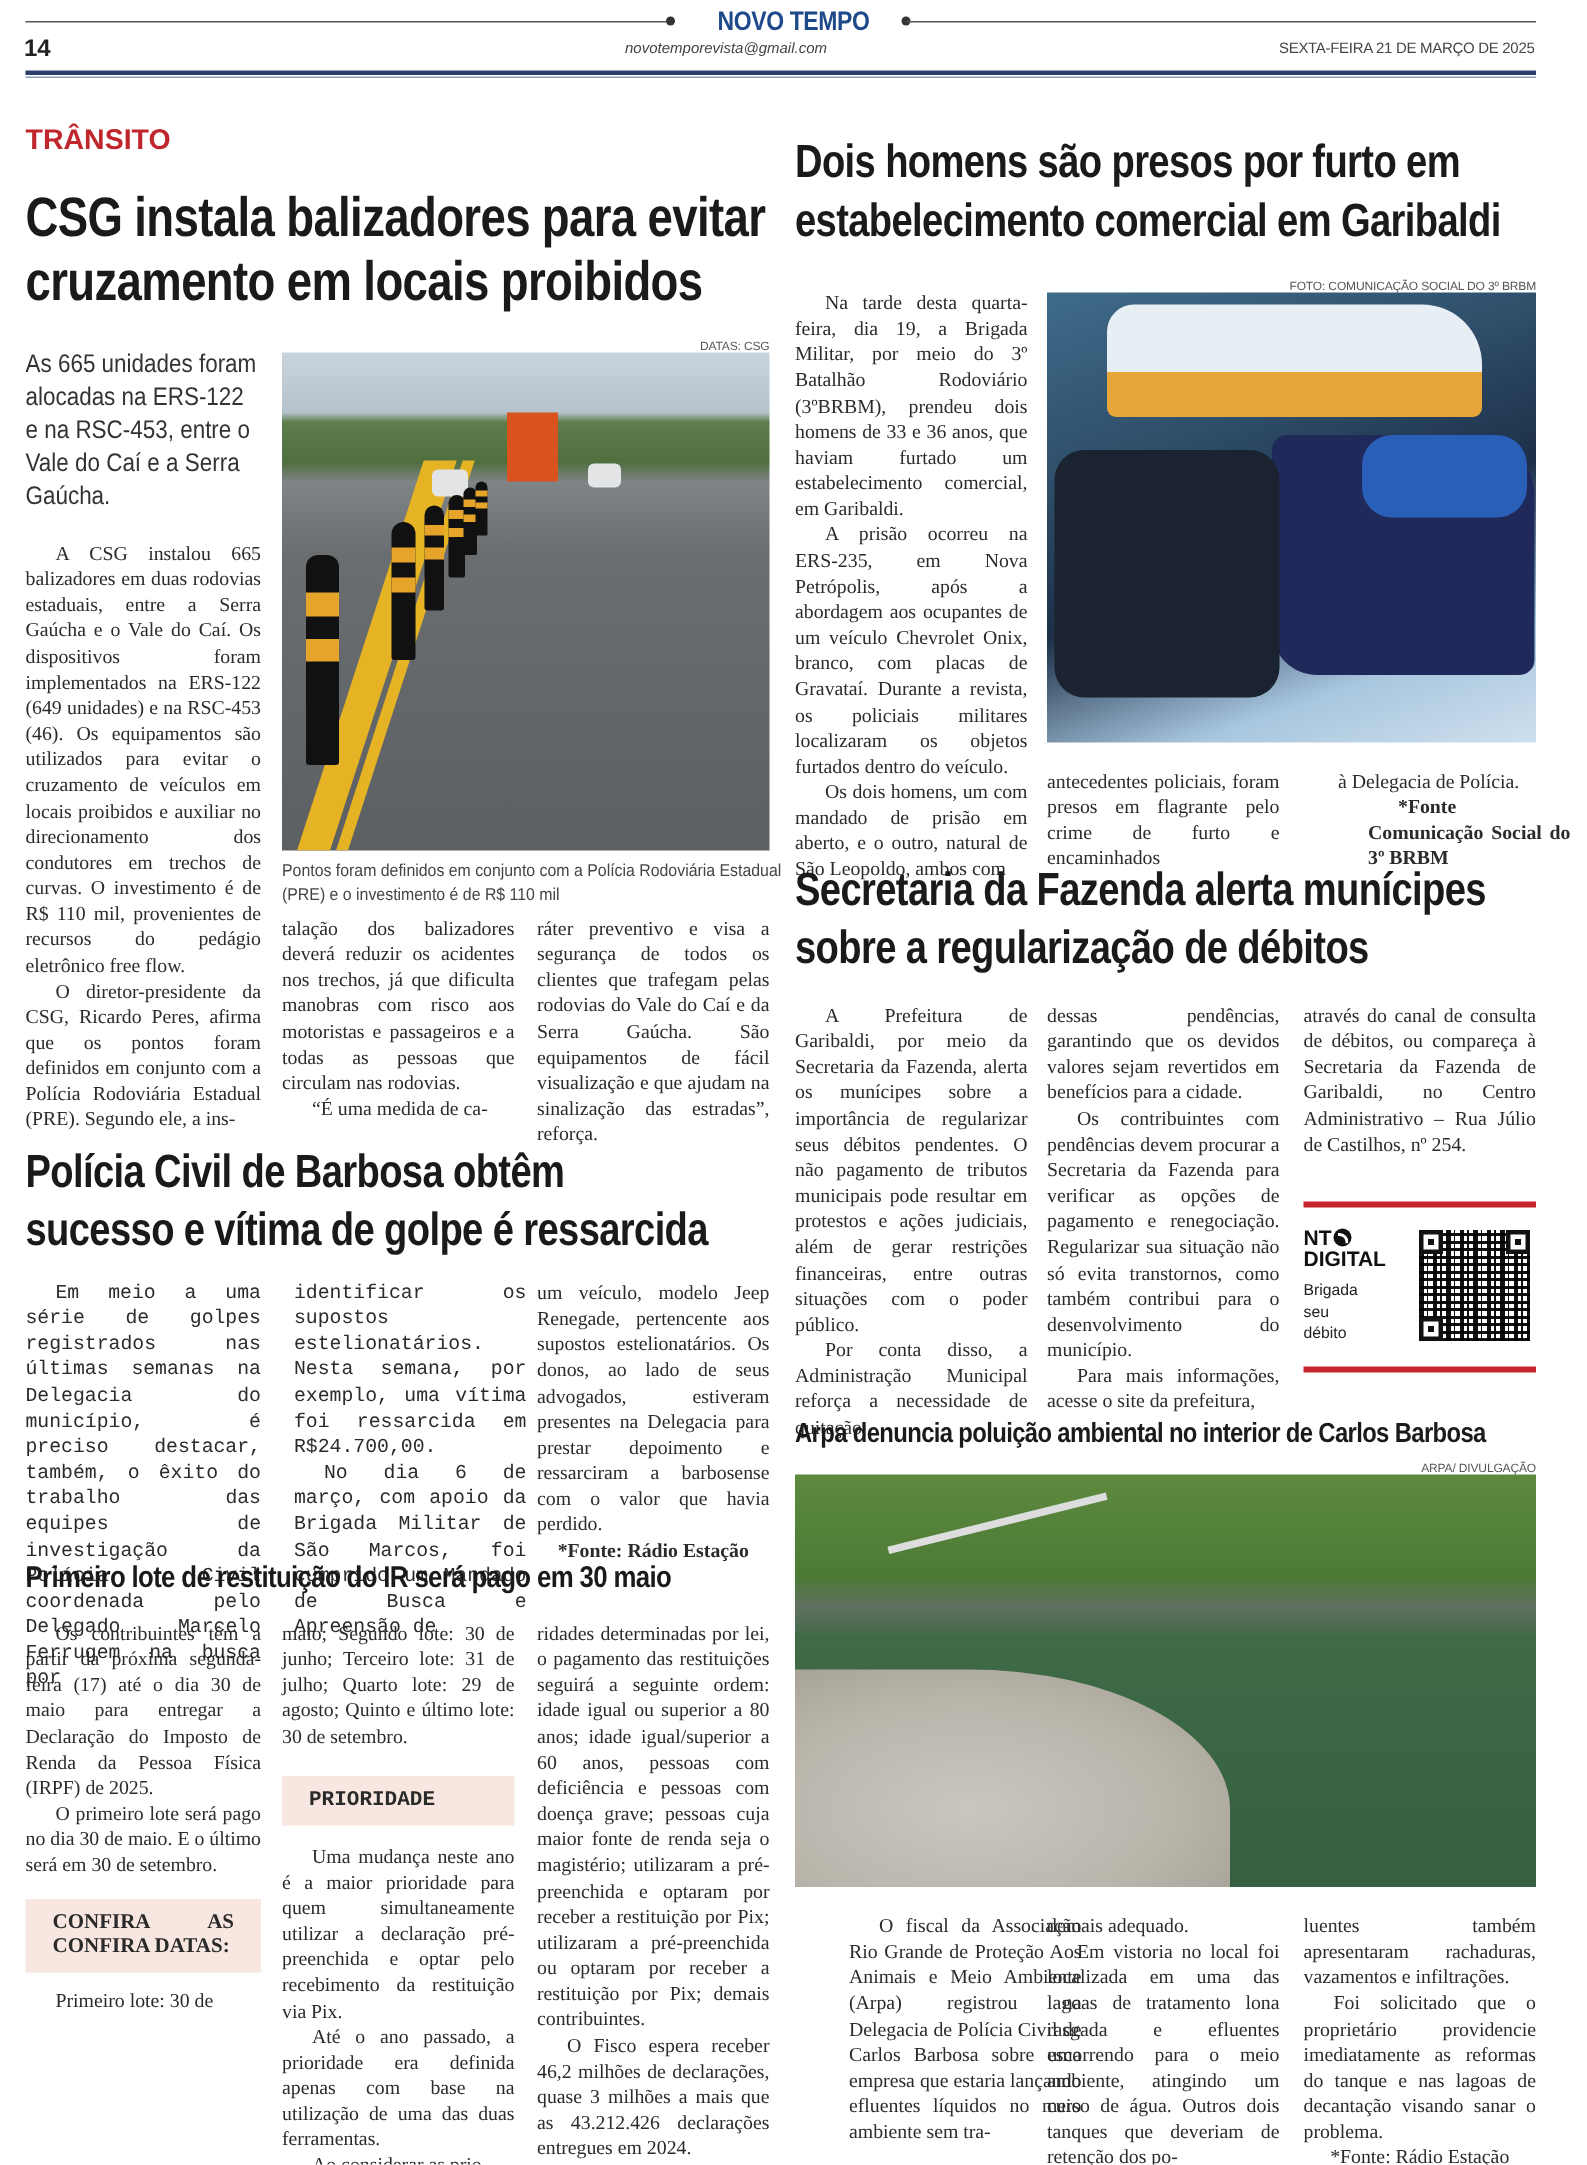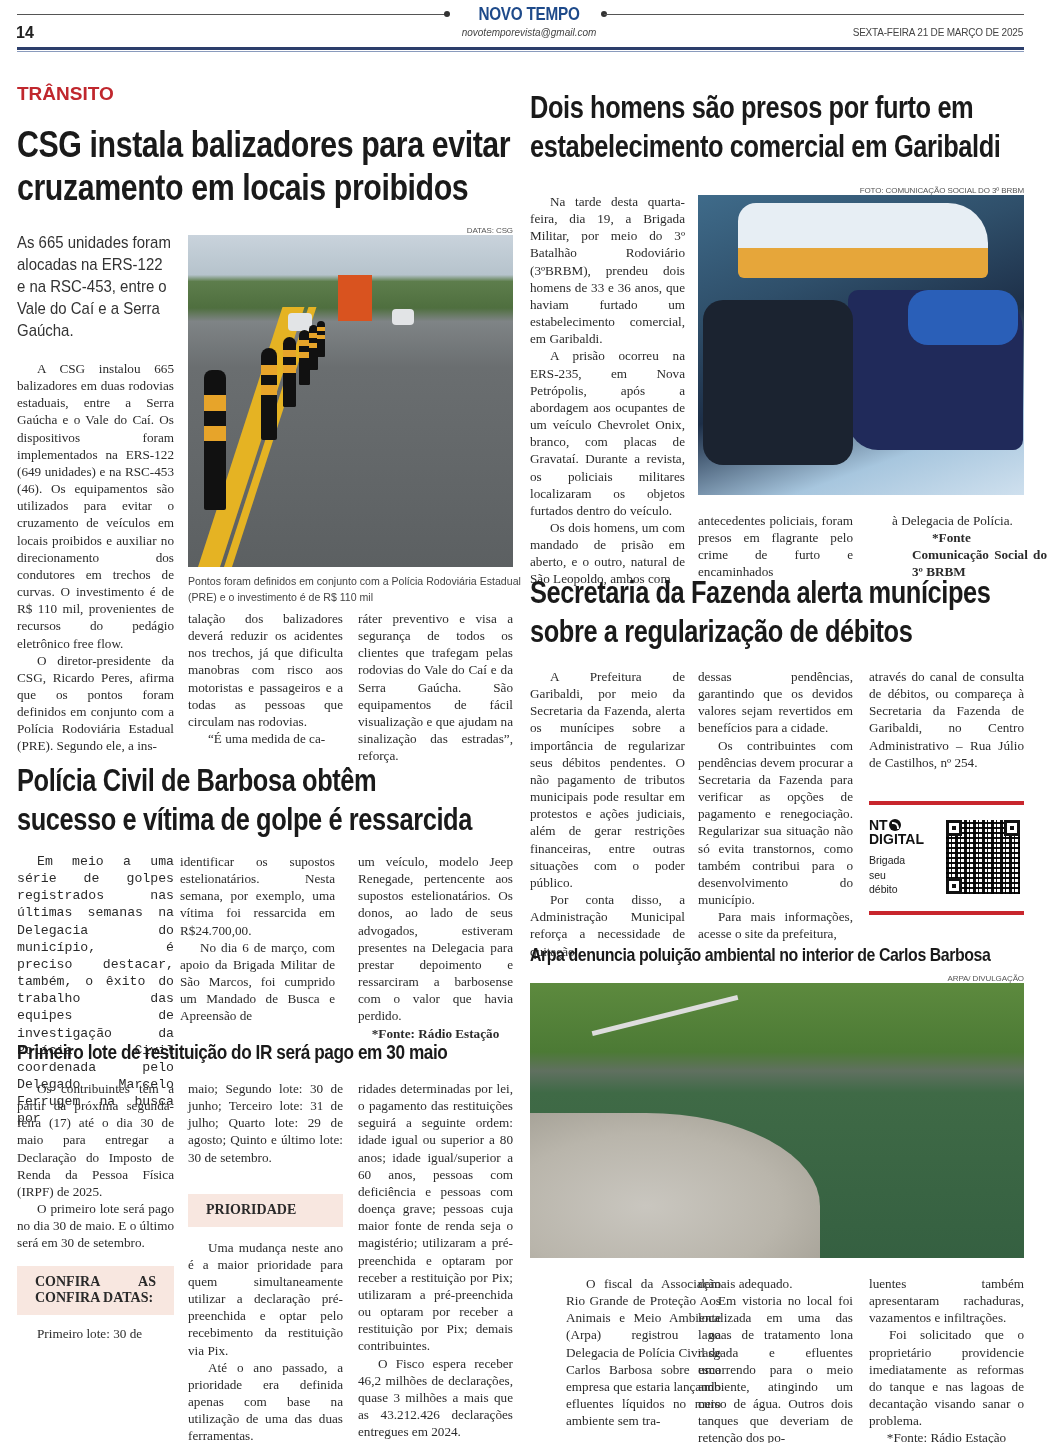--- a/index.html
+++ b/index.html
@@ -5,21 +5,21 @@
   * { box-sizing: border-box; margin: 0; padding: 0; }
   html, body { width: 1058px; height: 1443px; background: #fff; overflow: hidden; }
   body { position: relative; font-family: "Liberation Serif", "DejaVu Serif", serif; color: #2a2a2a; }
 
   .abs { position: absolute; }
 
   
   .mast-line { position: absolute; top: 14px; height: 1px; background: #555; }
   .mast-dot { position: absolute; top: 11px; width: 6px; height: 6px; border-radius: 50%; background: #333; }
   .mast-title { position: absolute; top: 4px; left: 0; width: 1058px; text-align: center; font-family: "Liberation Sans", sans-serif; font-weight: bold; font-size: 18px; color: #1e4a8a; letter-spacing: -0.3px; transform: scaleX(0.85); }
-  .mast-email { position: absolute; top: 27px; left: 0; width: 1058px; text-align: center; font-family: "Liberation Sans", sans-serif; font-style: italic; font-size: 10px; color: #444; }
+  .mast-email { position: absolute; top: 27px; left: 0; width: 968px; text-align: center; font-family: "Liberation Sans", sans-serif; font-style: italic; font-size: 10px; color: #444; }
   .page-num { position: absolute; top: 24px; left: 16px; font-family: "Liberation Sans", sans-serif; font-weight: bold; font-size: 16px; color: #222; }
   .page-date { position: absolute; top: 27px; right: 35px; font-family: "Liberation Sans", sans-serif; font-size: 10px; color: #444; letter-spacing: -0.2px; }
   .mast-rule1 { position: absolute; top: 47px; left: 17px; width: 1007px; height: 3px; background: #2c3e6b; }
   .mast-rule2 { position: absolute; top: 51px; left: 17px; width: 1007px; height: 1px; background: #8a9bbd; }
 
   
   .kicker { font-family: "Liberation Sans", sans-serif; font-weight: bold; font-size: 19px; color: #c0272d; }
   .hl { font-family: "Liberation Sans", sans-serif; font-weight: bold; color: #1a1a1a; line-height: 1.12; letter-spacing: -0.5px; transform-origin: left top; }
   .hl-xl { font-size: 37px; transform: scaleX(0.82); white-space: nowrap; }
   .hl-l { font-size: 31px; transform: scaleX(0.82); white-space: nowrap; }
@@ -191,21 +191,21 @@
   </div>
 </section>
 
 <section>
   <div class="abs hl hl-l" style="left:17px;top:764px;">Polícia Civil de Barbosa obtêm</div>
   <div class="abs hl hl-l" style="left:17px;top:803px;">sucesso e vítima de golpe é ressarcida</div>
 
   <div class="abs body" style="left:17px;top:853px;width:157px;font-family:Liberation Mono, monospace;">
     <p>Em meio a uma série de golpes registrados nas últimas semanas na Delegacia do município, é preciso destacar, também, o êxito do trabalho das equipes de investigação da Polícia Civil coordenada pelo Delegado Marcelo Ferrugem na busca por</p>
   </div>
-  <div class="abs body" style="left:180px;top:853px;width:155px;">
+  <div class="abs body" style="left:196px;top:853px;width:155px;font-family:Liberation Mono, monospace;">
     <p class="noind">identificar os supostos estelionatários. Nesta semana, por exemplo, uma vítima foi ressarcida em R$24.700,00.</p>
     <p>No dia 6 de março, com apoio da Brigada Militar de São Marcos, foi cumprido um Mandado de Busca e Apreensão de</p>
   </div>
   <div class="abs body" style="left:358px;top:853px;width:155px;">
     <p class="noind">um veículo, modelo Jeep Renegade, pertencente aos supostos estelionatários. Os donos, ao lado de seus advogados, estiveram presentes na Delegacia para prestar depoimento e ressarciram a barbosense com o valor que havia perdido.</p>
     <p class="src src-c">*Fonte: Rádio Estação</p>
   </div>
 </section>
 
 <section>
@@ -213,21 +213,21 @@
 
   <div class="abs body" style="left:17px;top:1080px;width:157px;">
     <p>Os contribuintes têm a partir da próxima segunda-feira (17) até o dia 30 de maio para entregar a Declaração do Imposto de Renda da Pessoa Física (IRPF) de 2025.</p>
     <p>O primeiro lote será pago no dia 30 de maio. E o último será em 30 de setembro.</p>
     <div class="boxhead" style="margin:14px 0 10px 0;">CONFIRA AS CONFIRA DATAS:</div>
     <p>Primeiro lote: 30 de</p>
   </div>
 
   <div class="abs body" style="left:188px;top:1080px;width:155px;">
     <p class="noind">maio; Segundo lote: 30 de junho; Terceiro lote: 31 de julho; Quarto lote: 29 de agosto; Quinto e último lote: 30 de setembro.</p>
-    <div class="boxhead" style="margin:28px 0 12px 0;">PRIORIDADE</div>
+    <div class="boxhead" style="margin:18px 0 12px 0;font-family:Liberation Mono, monospace;">PRIORIDADE</div>
     <p>Uma mudança neste ano é a maior prioridade para quem simultaneamente utilizar a declaração pré-preenchida e optar pelo recebimento da restituição via Pix.</p>
     <p>Até o ano passado, a prioridade era definida apenas com base na utilização de uma das duas ferramentas.</p>
     <p>Ao considerar as prio-</p>
   </div>
 
   <div class="abs body" style="left:358px;top:1080px;width:155px;">
     <p class="noind">ridades determinadas por lei, o pagamento das restituições seguirá a seguinte ordem: idade igual ou superior a 80 anos; idade igual/superior a 60 anos, pessoas com deficiência e pessoas com doença grave; pessoas cuja maior fonte de renda seja o magistério; utilizaram a pré-preenchida e optaram por receber a restituição por Pix; utilizaram a pré-preenchida ou optaram por receber a restituição por Pix; demais contribuintes.</p>
     <p>O Fisco espera receber 46,2 milhões de declarações, quase 3 milhões a mais que as 43.212.426 declarações entregues em 2024.</p>
   </div>
 </section>

